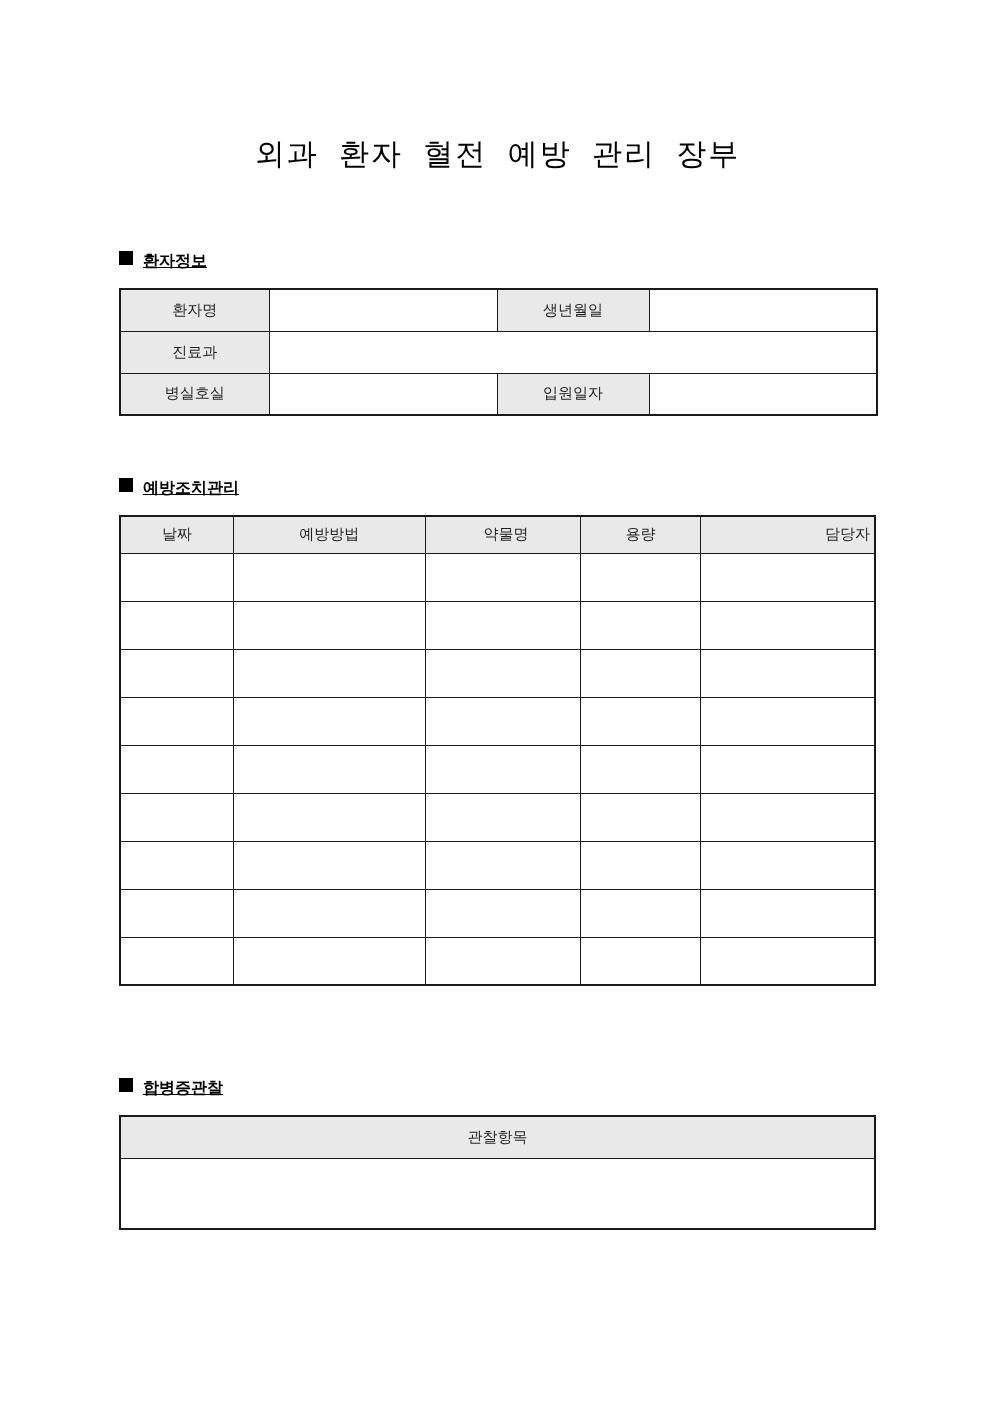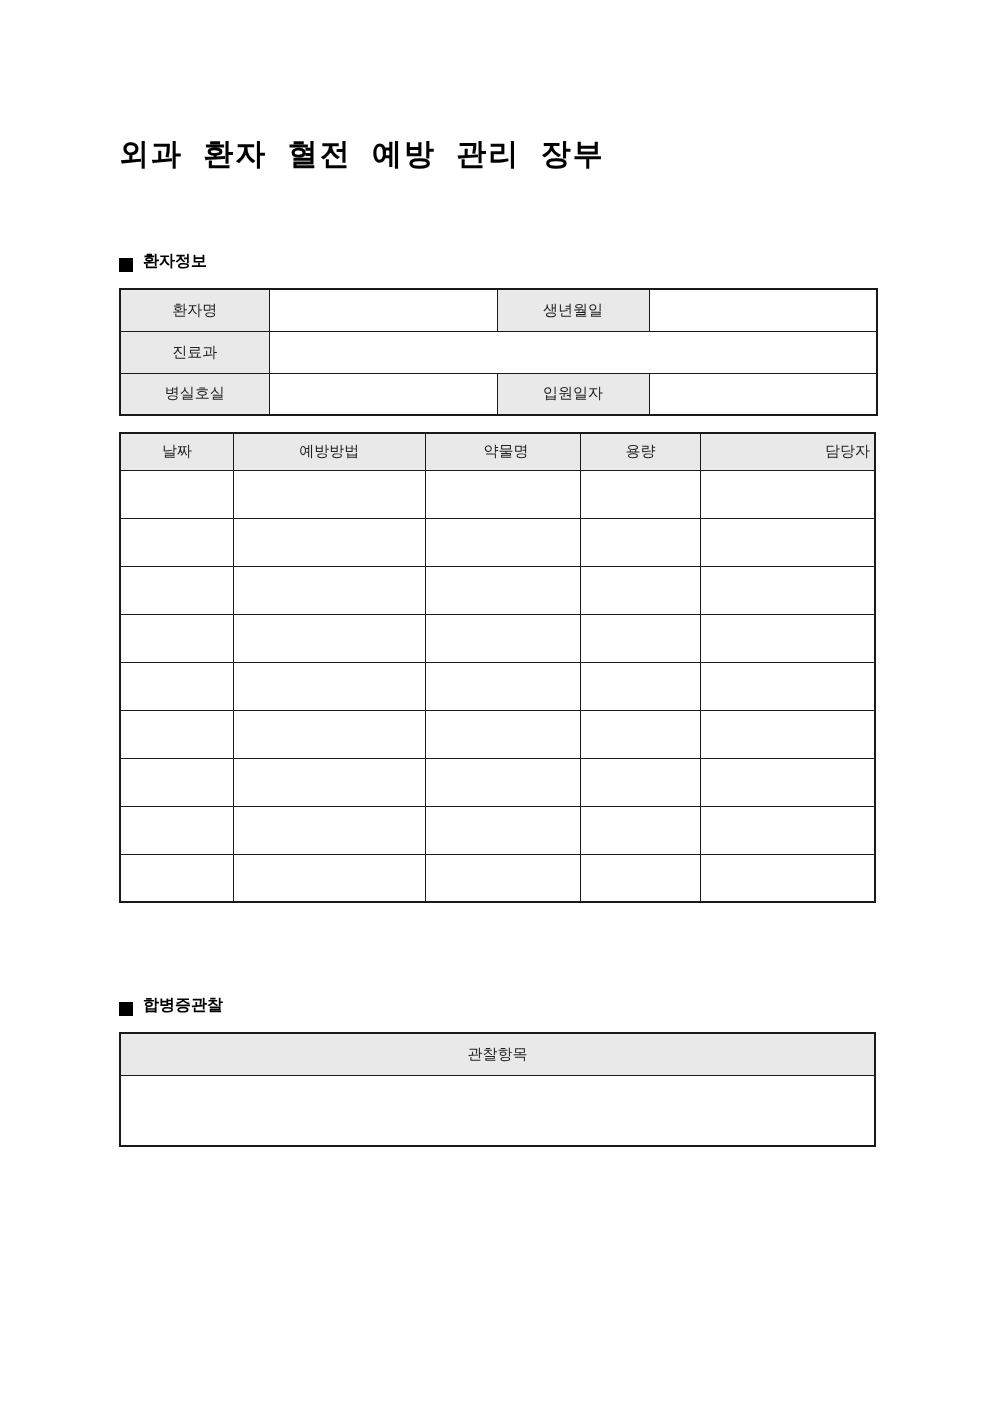--- a/index.html
+++ b/index.html
@@ -16,33 +16,34 @@
     overflow: hidden;
   }
   .content {
     position: absolute;
     left: 119px;
     top: 0;
     width: 757px;
   }
   .doc-title {
     margin-top: 134px;
-    text-align: left;
+    text-align: center;
     font-size: 30px;
-    font-weight: bold;
+    font-weight: normal;
     letter-spacing: 2px;
     word-spacing: 10px;
     color: #000000;
   }
   .section-header {
     display: flex;
-    align-items: flex-end;
+    align-items: flex-start;
     font-size: 16px;
     font-weight: bold;
     color: #000000;
+    text-decoration: underline;
   }
   .section-header .bullet {
     display: inline-block;
     width: 14px;
     height: 14px;
     background: #000000;
     margin-right: 10px;
     flex: 0 0 auto;
   }
   .sec-patient { margin-top: 76px; }
@@ -114,20 +115,24 @@
         </tr>
         <tr>
           <td class="label-cell col-label1">병실호실</td>
           <td class="value-cell col-value1"></td>
           <td class="label-cell col-label2">입원일자</td>
           <td class="value-cell col-value2"></td>
         </tr>
       </tbody>
     </table>
 
+    <div class="section-header sec-prevention">
+      <span class="bullet"></span>
+      <span>예방조치관리</span>
+    </div>
 
     <table class="prevention-table">
       <thead>
         <tr>
           <th class="col-date">날짜</th>
           <th class="col-method">예방방법</th>
           <th class="col-drug">약물명</th>
           <th class="col-dose">용량</th>
           <th class="col-staff">담당자</th>
         </tr>

